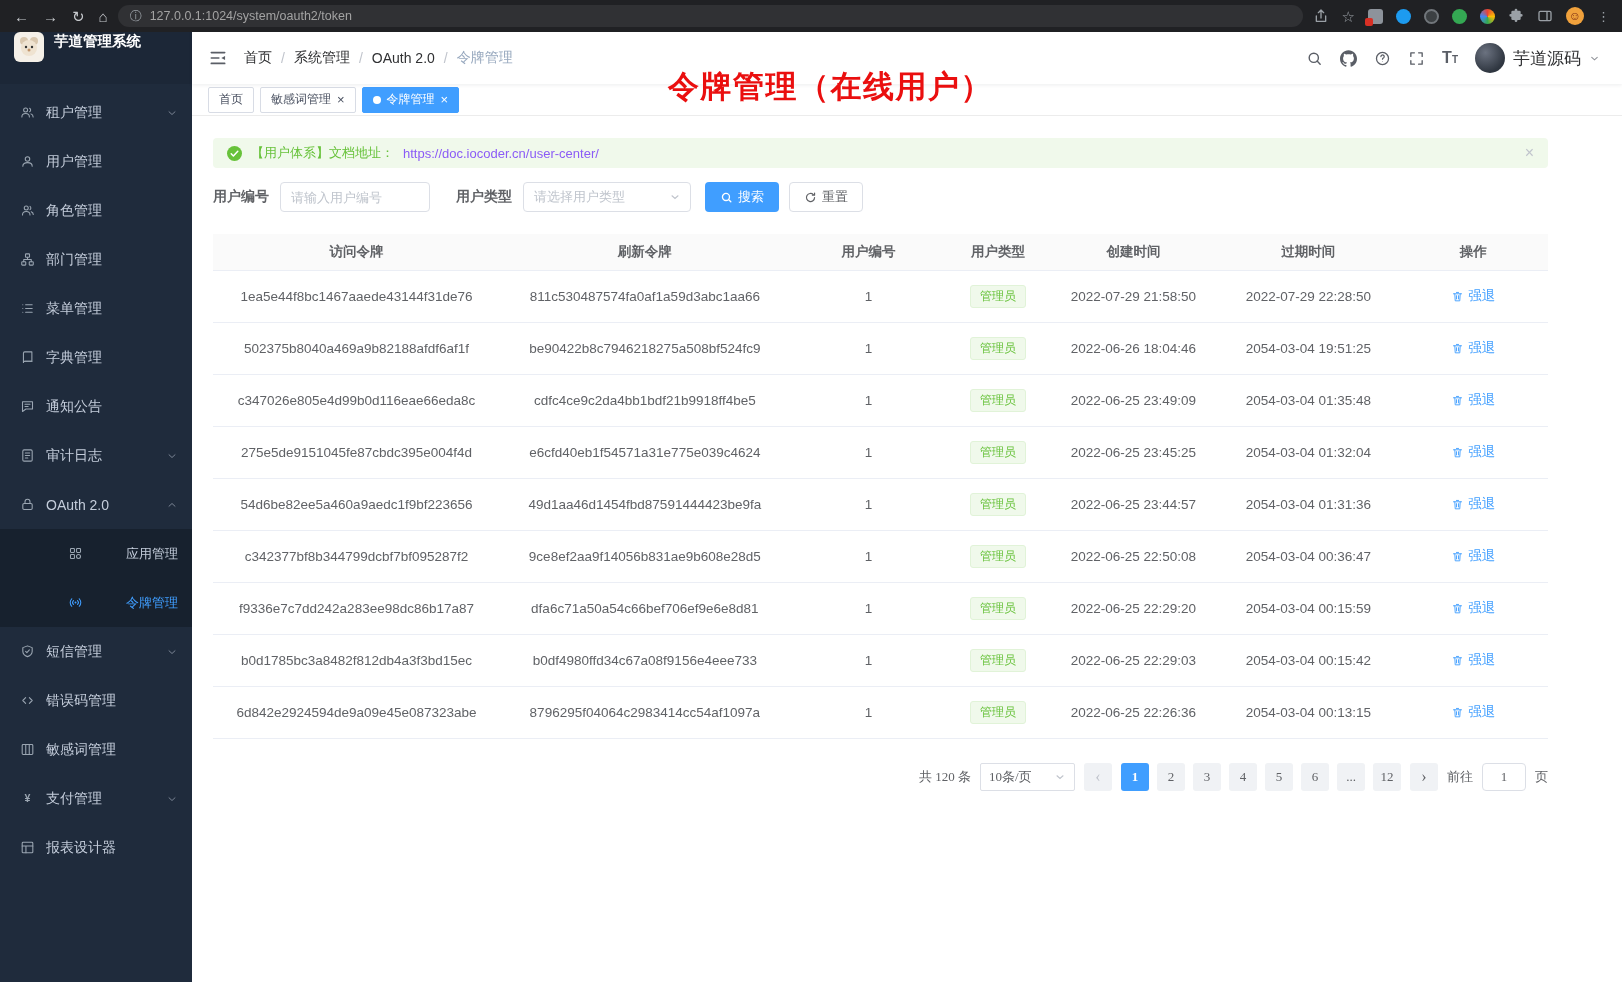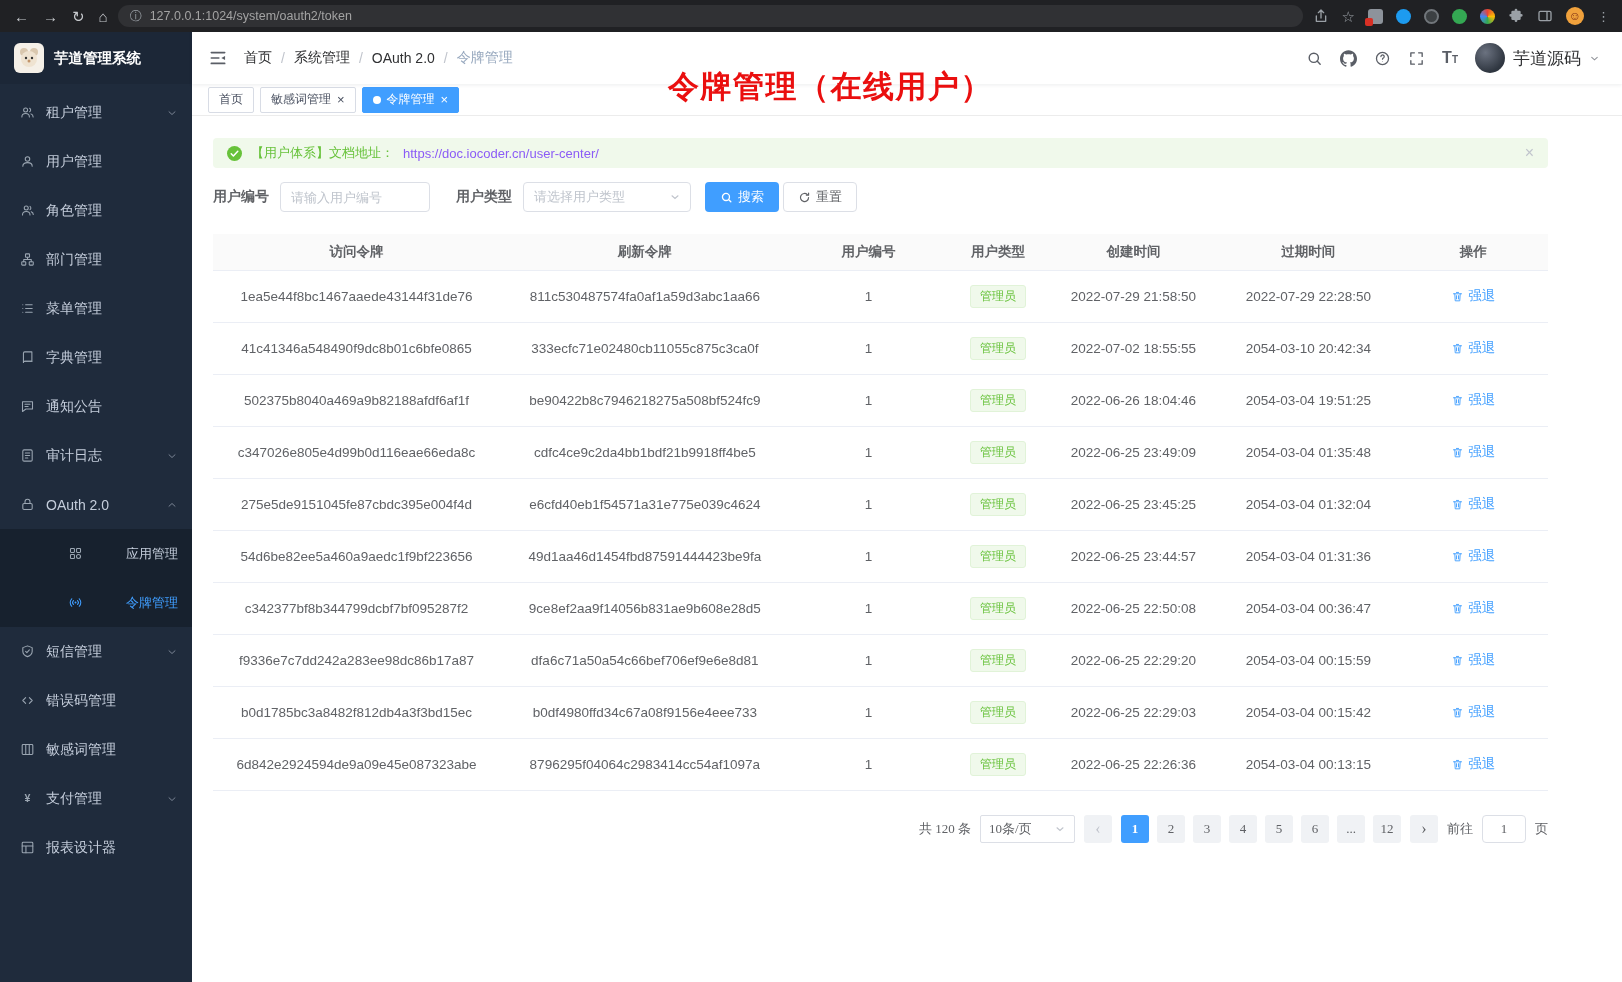--- a/index.html
+++ b/index.html
@@ -29,21 +29,21 @@
   .ext.green { background: #34a853; }
   .ext.multi { background: conic-gradient(#ea4335, #fbbc04, #34a853, #4285f4, #ea4335); }
   .chrome-avatar { width: 18px; height: 18px; border-radius: 50%; background: #f0a13c; color: #7c2d12; font-size: 12px; display: flex; align-items: center; justify-content: center; }
   .vdots { color: #9aa0a6; font-size: 13px; }
 
   
   .app { display: flex; height: 950px; }
 
   
   .sidebar { width: 192px; flex-shrink: 0; background: #1f2b3c; display: flex; flex-direction: column; }
-  .logo { height: 52px; display: flex; align-items: center; gap: 10px; padding: 0 14px; background: #1c2737; flex-shrink: 0; }
+  .logo { height: 52px; display: flex; align-items: flex-start; gap: 10px; padding: 0 14px; background: #1c2737; flex-shrink: 0; }
   .logo-title { color: #fff; font-weight: 700; font-size: 14.5px; white-space: nowrap; }
   .menu { flex: 1; overflow: hidden; padding-top: 4px; }
   .menu-item { height: 49px; display: flex; align-items: center; padding: 0 14px 0 20px; font-size: 14px; color: #c4cddb; cursor: pointer; white-space: nowrap; }
   .micon { width: 15px; height: 15px; margin-right: 11px; color: #9ba6b2; flex-shrink: 0; }
   .micon svg { width: 15px; height: 15px; }
   .mlabel { flex: 1; overflow: hidden; }
   .mchev { width: 12px; height: 12px; color: #8a94a3; }
   .mchev svg { width: 12px; height: 12px; }
   .submenu { background: #17212e; }
   .submenu .menu-item { padding-left: 68px; font-size: 13px; text-align: right; }
@@ -89,21 +89,21 @@
   .filters { display: flex; align-items: center; margin-top: 14px; font-size: 14px; color: #606266; }
   .filter-label { font-weight: 700; margin-right: 11px; }
   .el-input { width: 150px; height: 30px; border: 1px solid #dcdfe6; border-radius: 4px; padding: 0 10px; font-size: 13px; color: #606266; outline: none; font-family: inherit; }
   .el-input::placeholder { color: #bfc4cc; }
   .filter-label.second { margin-left: 26px; }
   .el-select { width: 168px; height: 30px; border: 1px solid #dcdfe6; border-radius: 4px; display: flex; align-items: center; justify-content: space-between; padding: 0 9px 0 10px; font-size: 13px; color: #bfc4cc; cursor: pointer; background: #fff; }
   .sel-caret { width: 12px; height: 12px; color: #c0c4cc; }
   .sel-caret svg { width: 12px; height: 12px; }
   .btn { height: 30px; border-radius: 4px; padding: 0 14px; font-size: 13px; display: inline-flex; align-items: center; gap: 5px; border: 1px solid transparent; cursor: pointer; font-family: inherit; }
   .btn-primary { background: #409eff; color: #fff; margin-left: 14px; }
-  .btn-default { background: #fff; border-color: #dcdfe6; color: #606266; margin-left: 4px; }
+  .btn-default { background: #fff; border-color: #dcdfe6; color: #606266; margin-left: 10px; }
   .btn-icon { width: 13px; height: 13px; }
   .btn-icon svg { width: 13px; height: 13px; }
 
   
   .table-wrap { margin-top: 22px; }
   table { width: 100%; border-collapse: collapse; table-layout: fixed; }
   thead th { background: #fafafa; font-weight: 700; font-size: 13.5px; color: #606266; padding: 9px 4px; text-align: center; border-bottom: 1px solid #ebeef5; }
   tbody td { padding: 14px 4px; font-size: 13.5px; color: #606266; text-align: center; border-bottom: 1px solid #ebeef5; white-space: nowrap; overflow: hidden; }
   .badge { display: inline-block; padding: 2px 9px; font-size: 12px; color: #67c23a; background: #f0f9eb; border: 1px solid #e1f3d8; border-radius: 3px; }
   .action-link { color: #409eff; display: inline-flex; align-items: center; gap: 4px; cursor: pointer; }
@@ -506,33 +506,20 @@
                 <td><span class="badge">管理员</span></td>
                 <td>2022-07-29 21:58:50</td>
                 <td>2022-07-29 22:28:50</td>
                 <td><span class="action-link"><span class="ticon">
                       <svg viewBox="0 0 24 24" fill="none" stroke="currentColor" stroke-width="1.7" stroke-linecap="round" stroke-linejoin="round">
                         <path d="M4.5 7h15M10 4.5h4M7 7l.8 13h8.4L17 7M10.2 10.5v6M13.8 10.5v6"></path>
                       </svg>
                     </span>强退</span></td>
               </tr>
               <tr>
-                <td>41c41346a548490f9dc8b01c6bfe0865</td>
-                <td>333ecfc71e02480cb11055c875c3ca0f</td>
-                <td>1</td>
-                <td><span class="badge">管理员</span></td>
-                <td>2022-07-02 18:55:55</td>
-                <td>2054-03-10 20:42:34</td>
-                <td><span class="action-link"><span class="ticon">
-                      <svg viewBox="0 0 24 24" fill="none" stroke="currentColor" stroke-width="1.7" stroke-linecap="round" stroke-linejoin="round">
-                        <path d="M4.5 7h15M10 4.5h4M7 7l.8 13h8.4L17 7M10.2 10.5v6M13.8 10.5v6"></path>
-                      </svg>
-                    </span>强退</span></td>
-              </tr>
-              <tr>
                 <td>502375b8040a469a9b82188afdf6af1f</td>
                 <td>be90422b8c7946218275a508bf524fc9</td>
                 <td>1</td>
                 <td><span class="badge">管理员</span></td>
                 <td>2022-06-26 18:04:46</td>
                 <td>2054-03-04 19:51:25</td>
                 <td><span class="action-link"><span class="ticon">
                       <svg viewBox="0 0 24 24" fill="none" stroke="currentColor" stroke-width="1.7" stroke-linecap="round" stroke-linejoin="round">
                         <path d="M4.5 7h15M10 4.5h4M7 7l.8 13h8.4L17 7M10.2 10.5v6M13.8 10.5v6"></path>
                       </svg>

